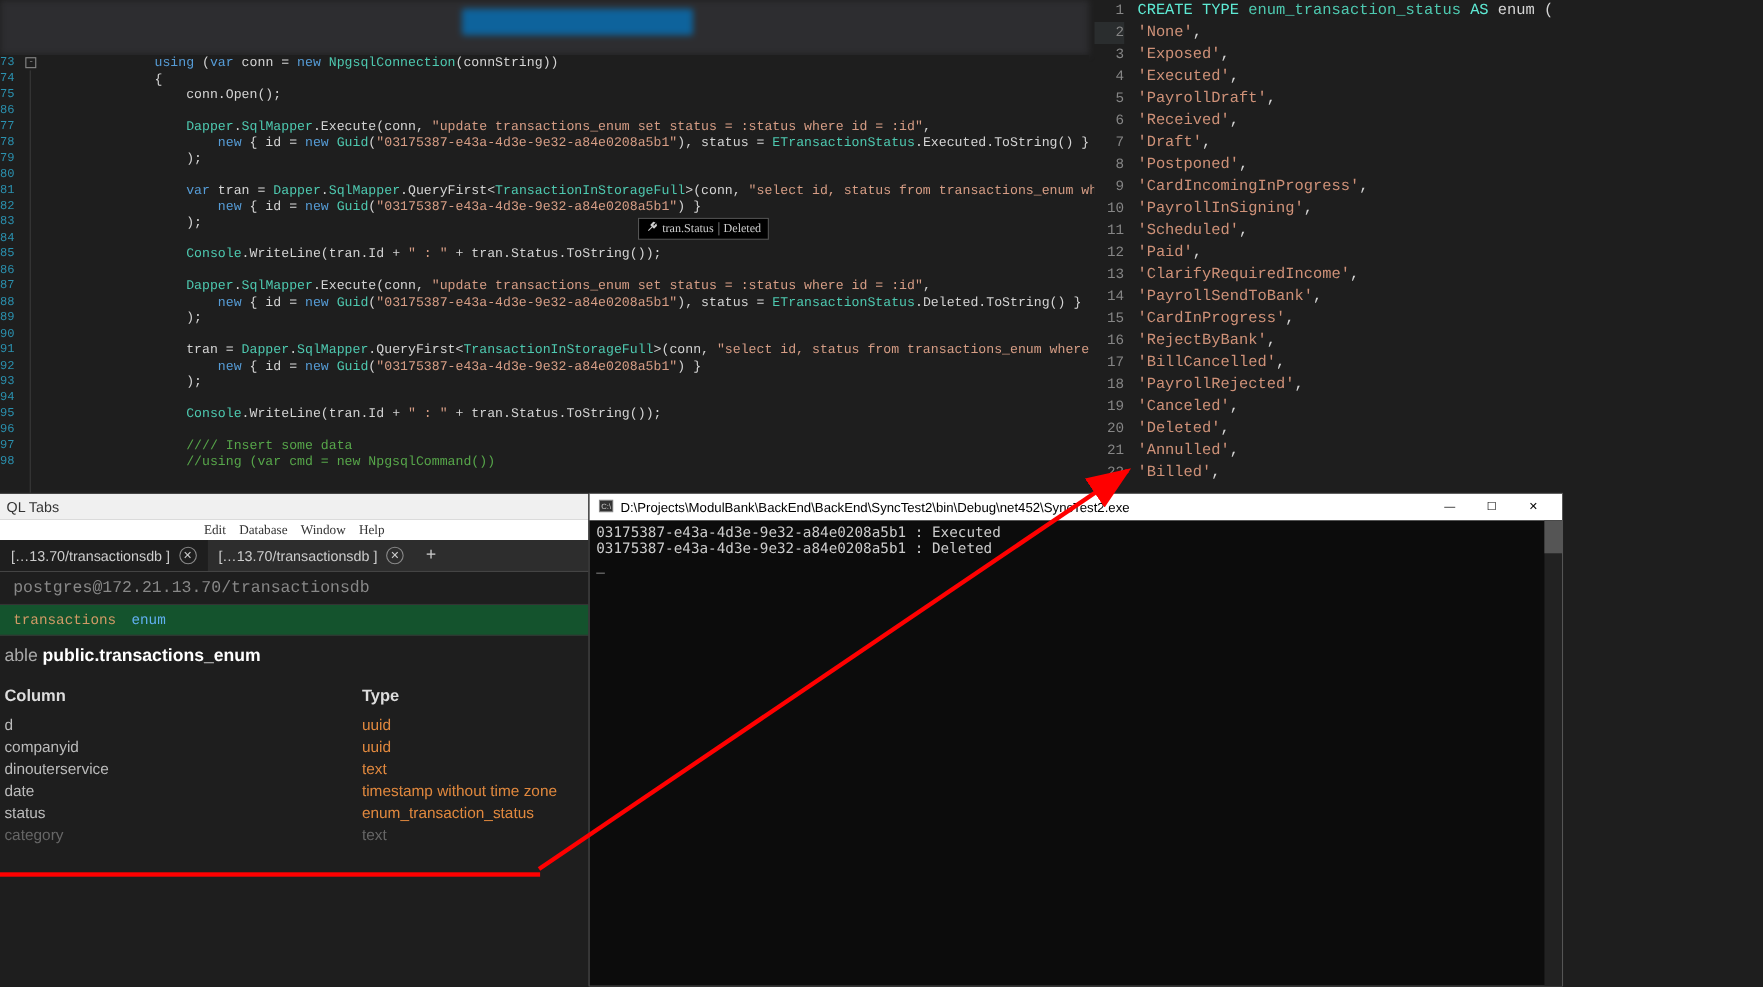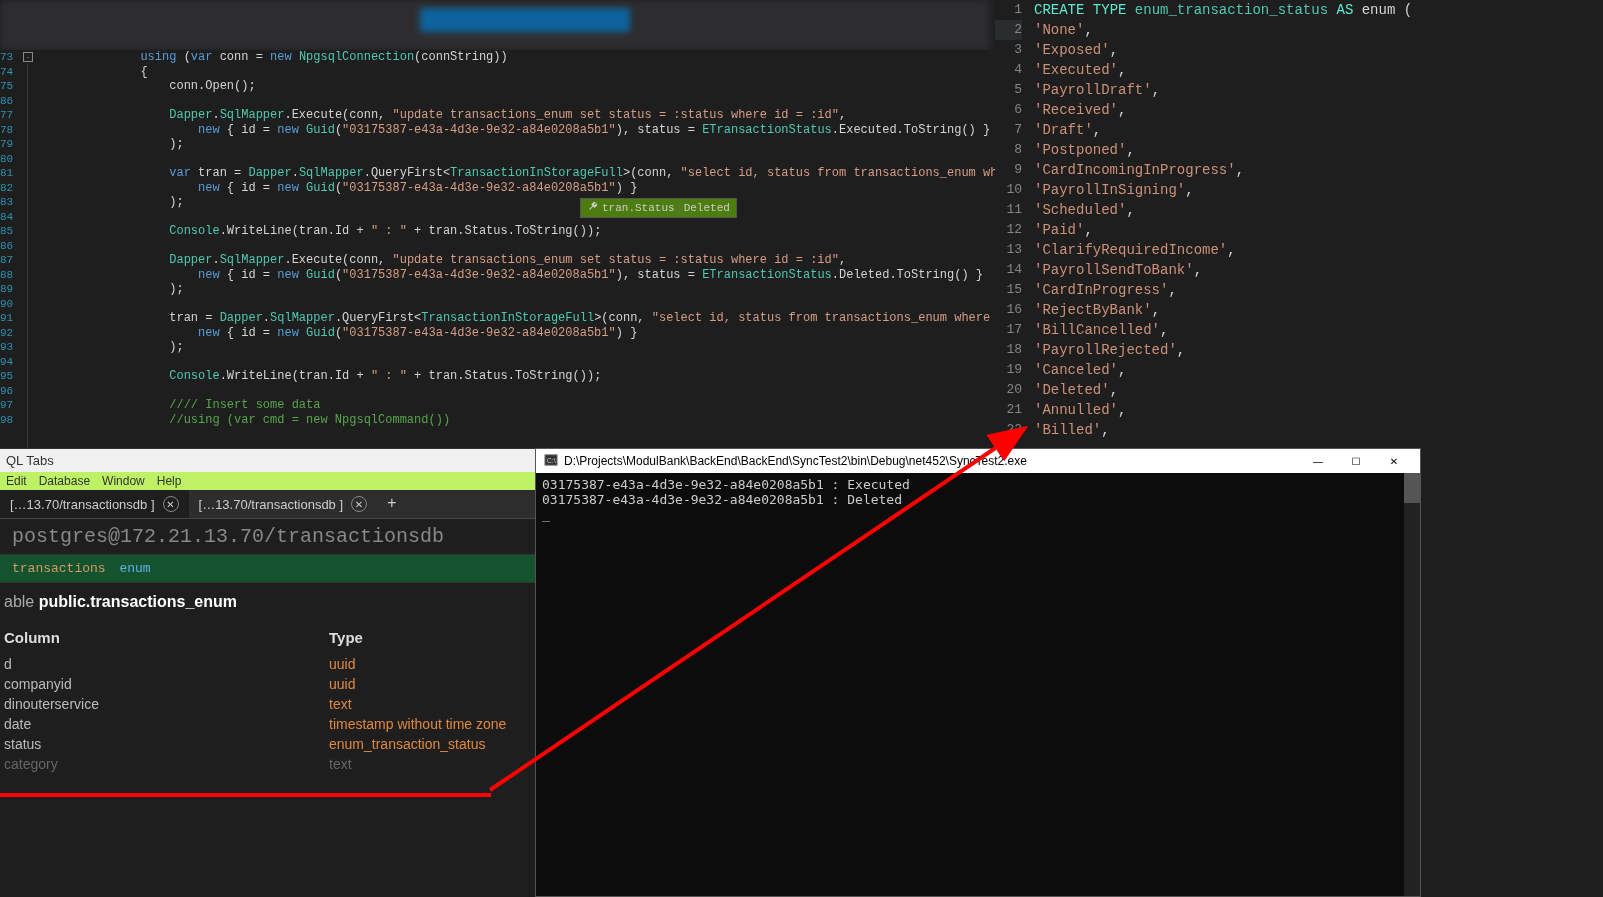--- a/index.html
+++ b/index.html
@@ -78,28 +78,29 @@
     padding-left: 4px;
     white-space: pre;
     font-size: 12px;
     line-height: 14.5px;
     position: relative;
   }
   
   
   .tooltip {
     position: absolute;
-    background: #4d7c0f;
+    background: #000000;
     border: 1px solid #555;
     padding: 2px 6px;
     font-size: 11px;
     color: #ccc;
     display: flex;
     align-items: center;
     gap: 4px;
+    font-family: Liberation Serif, serif;
   }
   
   
   .editor-right {
     position: absolute;
     top: 0;
     left: 995px;
     right: 0;
     height: 445px;
     background: #1e1e1e;
@@ -144,27 +145,28 @@
   }
   .qltabs-title {
     padding: 4px 6px;
     font-size: 13px;
     color: #ccc;
     background: #f0f0f0;
     color: #333;
     font-family: 'Segoe UI', Tahoma, sans-serif;
   }
   .qltabs-menu {
-    background: #bef264;
+    background: #ffffff;
     color: #333;
     padding: 2px 6px;
     font-size: 12px;
-    font-family: Liberation Sans, sans-serif;
+    font-family: Liberation Serif, serif;
     display: flex;
     gap: 12px;
+    justify-content: center;
   }
   .qltabs-tabs {
     display: flex;
     background: #2d2d2d;
     border-bottom: 1px solid #444;
     align-items: center;
   }
   .qltabs-tab {
     padding: 6px 10px;
     color: #ccc;
@@ -186,21 +188,21 @@
     font-size: 10px;
   }
   .qltabs-plus {
     padding: 0 10px;
     color: #ccc;
     font-size: 16px;
   }
   .qltabs-addr {
     padding: 6px 12px;
     color: #888;
-    font-size: 20px;
+    font-size: 15px;
     border-bottom: 1px solid #333;
   }
   .qltabs-crumb {
     padding: 6px 12px;
     font-size: 13px;
     border-bottom: 1px solid #333;
     background: #14532d;
   }
   .qltabs-crumb .seg1 { color: #d19a66; }
   .qltabs-crumb .seg2 { color: #61afef; margin-left: 6px; }

